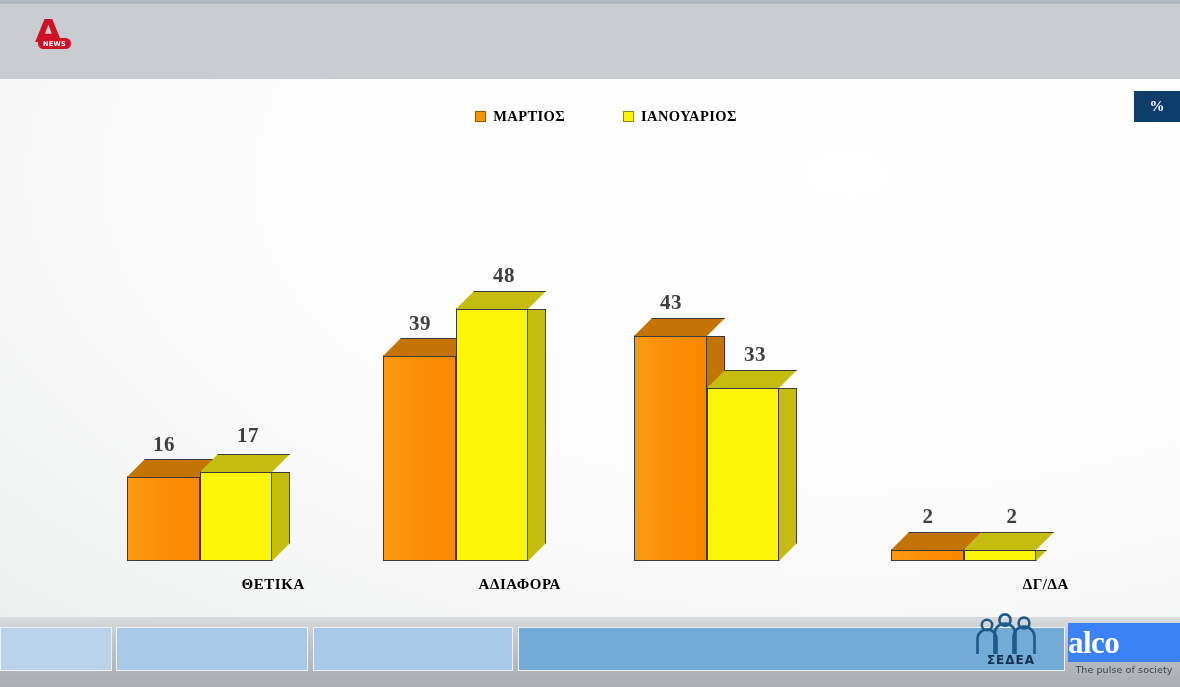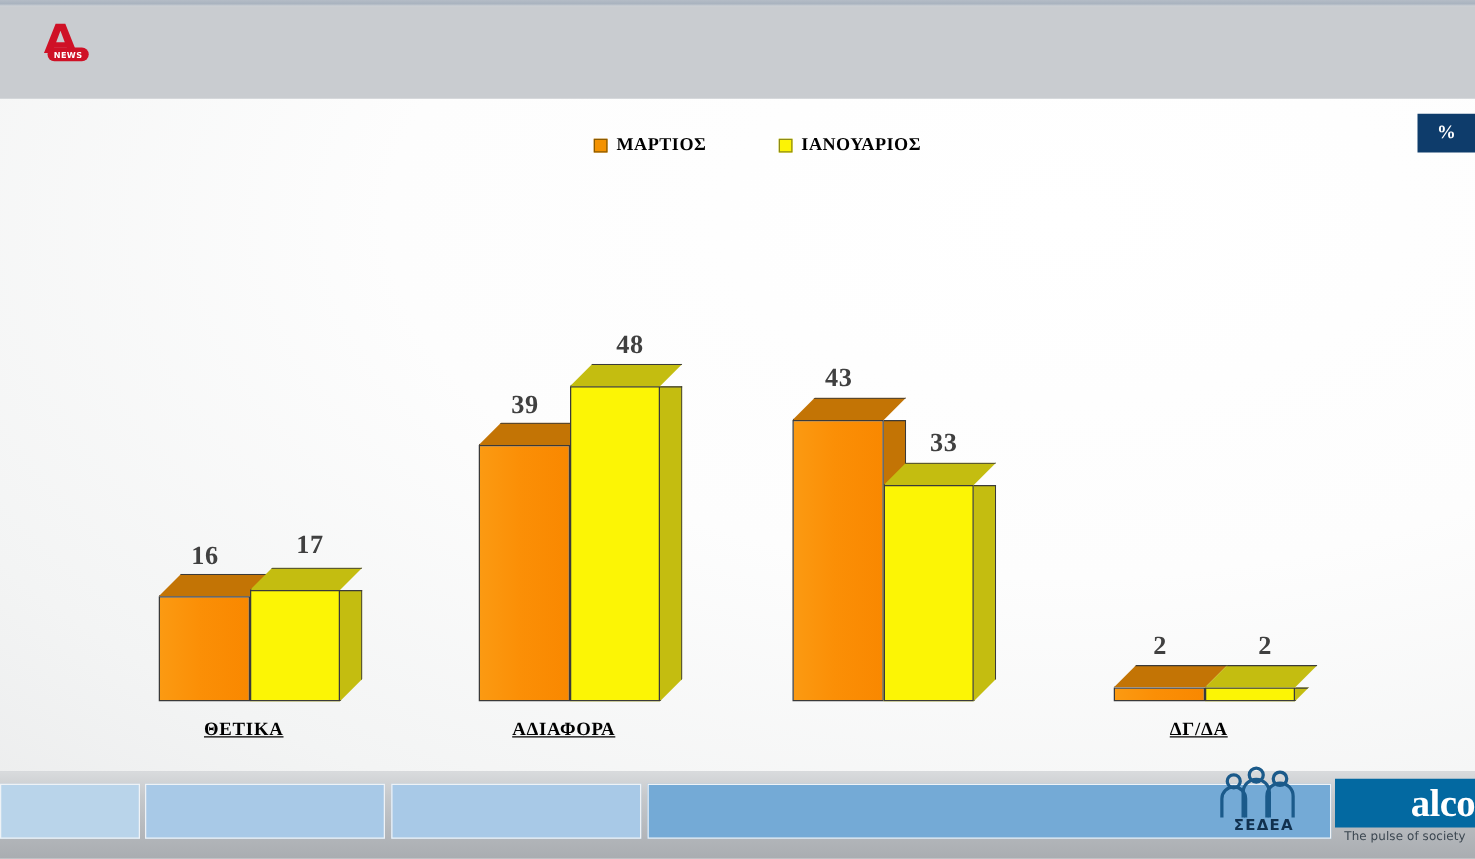--- a/index.html
+++ b/index.html
@@ -76,26 +76,25 @@
   .plot {
     position: absolute; left: 0; top: 79px; width: 1180px; height: 538px;
   }
 
   .group { position: absolute; bottom: 56px; }
 
   .cat-label {
     position: absolute;
     bottom: 24px;
     width: 220px;
-    text-align: center;
+    text-align: right;
     font-size: 15px;
     font-weight: bold;
     color: #000;
     letter-spacing: .6px;
-    text-decoration: underline;
   }
 
   
   .bar3d {
     position: absolute;
     bottom: 0;
   }
   .bar3d .front {
     position: absolute; left: 0; bottom: 0;
     width: 100%; height: 100%;
@@ -178,22 +177,22 @@
     position: absolute; left: 0; top: 41px; width: 96px;
     text-align: center;
     font-size: 12px; font-weight: bold; color: #11314f;
     font-family: "DejaVu Sans", sans-serif;
     letter-spacing: 1px;
   }
 
   .alco-box {
     position: absolute; left: 1068px; top: 623px;
     width: 112px; height: 39px;
-    background: #0369a1;
-    display: flex; align-items: center; justify-content: flex-end;
+    background: #3b82f6;
+    display: flex; align-items: center; justify-content: flex-start;
   }
   .alco-word {
     color: #ffffff;
     font-size: 31px;
     font-weight: bold;
     line-height: 31px;
     letter-spacing: -.5px;
     font-family: "Liberation Serif", serif;
   }
   .alco-tag {

